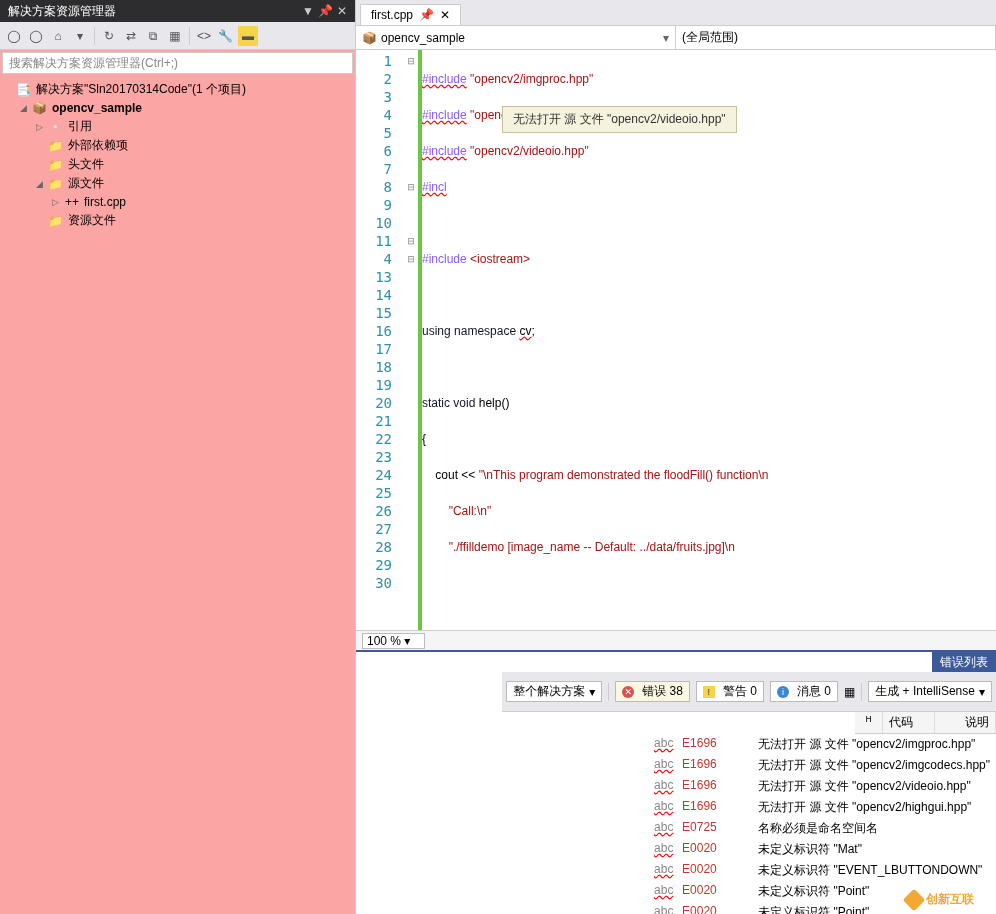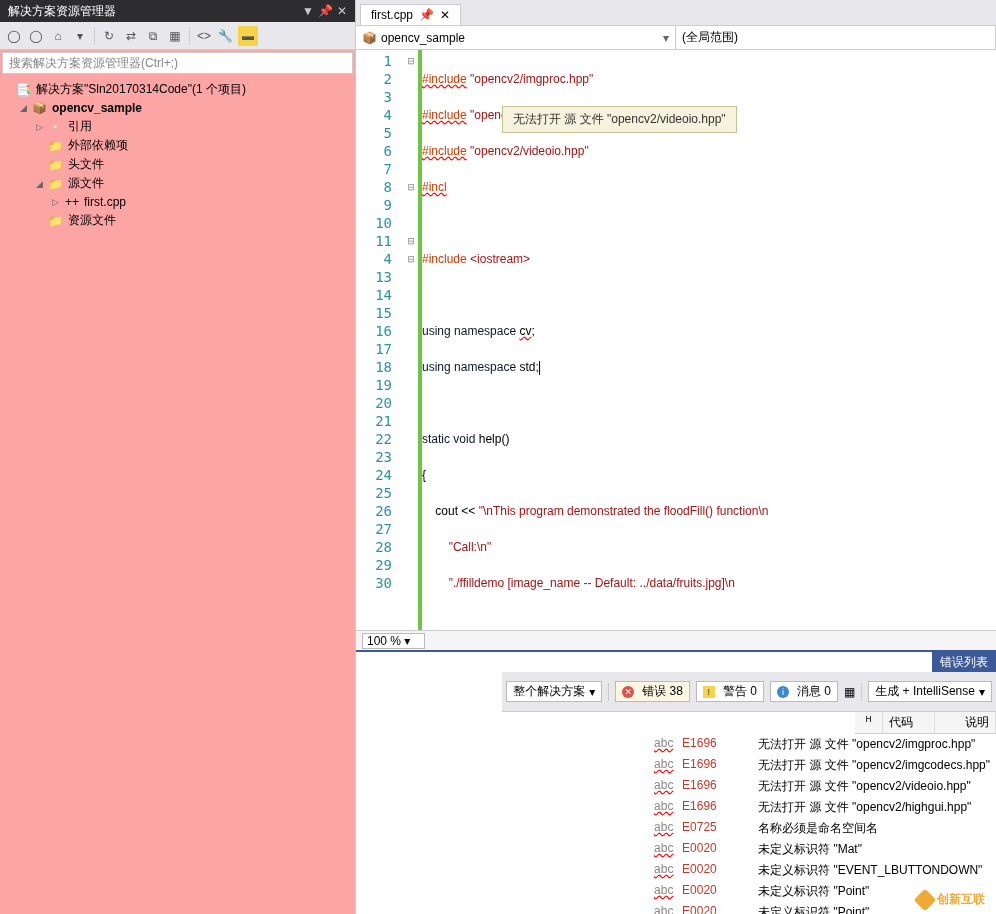--- a/index.html
+++ b/index.html
@@ -31,21 +31,21 @@
 .editor-wrap { flex: 1; display: flex; position: relative; overflow: hidden; }
 .gutter { width: 48px; text-align: right; background: #fff; padding-top: 2px; }
 .gutter .ln { color: #2b91af; font-family: Consolas, monospace; font-size: 14px; padding-right: 12px; line-height: 18px; }
 .fold-col { width: 14px; background: #fff; padding-top: 2px; }
 .fold-col .fb { height: 18px; display: flex; align-items: center; justify-content: center; color: #888; font-size: 9px; }
 .green-bar { width: 4px; background: #6cc644; }
 .code { flex: 1; font-family: Consolas, monospace; font-size: 14px; line-height: 18px; padding-top: 2px; white-space: pre; overflow-x: hidden; }
 .code .line { height: 18px; }
 .kw { color: #0f172a; }
 .str { color: #a31515; }
-.dir { color: #c2410c; }
+.dir { color: #8b5cf6; }
 .err { text-decoration: underline wavy red; text-decoration-skip-ink: none; }
 .tooltip { position: absolute; top: 56px; left: 146px; background: #f5f2de; border: 1px solid #c7c399; padding: 4px 10px; color: #333; z-index: 5; }
 .zoom-bar { border-top: 1px solid #ccc; padding: 2px 6px; display: flex; align-items: center; height: 20px; background:#f5f5f5; }
 .zoom-sel { border:1px solid #bbb; padding:0 14px 0 4px; background:#fff; }
 .err-panel { border-top: 2px solid #3c5a99; display: flex; flex-direction: column; height: 264px; align-items: flex-end; }
 .err-title-bar { background: #3c5a99; color: #fff; padding: 3px 8px; height: 20px; display: flex; align-items: center; }
 .err-toolbar { background: #e8e8ec; border-bottom: 1px solid #ccc; padding: 2px 4px; display: flex; align-items: center; gap: 6px; height: 40px; }
 .err-toolbar .combo { background: #fff; border: 1px solid #bbb; padding: 1px 6px; display: flex; align-items: center; gap: 4px; }
 .err-toolbar .pill { border: 1px solid #bbb; padding: 1px 6px; display: flex; align-items: center; gap: 4px; background:#fcf7e3; }
 .err-toolbar .pill.plain { background:#fff; }
@@ -54,21 +54,21 @@
 .col-ic { width: 28px; }
 .col-code { width: 52px; }
 .col-desc { flex: 1; margin-left: 24px; }
 .err-rows { flex: 1; overflow: auto; }
 .err-row { display: flex; padding: 1px 0; }
 .err-row .col { padding: 1px 6px; }
 .err-row .abc { color:#888; font-size:12px; text-decoration: underline wavy red; }
 .ic-err { color:#fff; background:#d9534f; border-radius:50%; width:12px; height:12px; display:inline-flex; align-items:center; justify-content:center; font-size:9px; margin-right:4px;}
 .ic-warn { color:#333; background:#f6d449; width:12px; height:12px; display:inline-flex; align-items:center; justify-content:center; font-size:9px; margin-right:4px;}
 .ic-info { color:#fff; background:#3a87d2; border-radius:50%; width:12px; height:12px; display:inline-flex; align-items:center; justify-content:center; font-size:9px; margin-right:4px;}
-.watermark { position:absolute; right:11px; bottom:6px; color:#f0a020; font-weight:bold; font-size:13px; opacity:.9; display:flex; align-items:center; gap:4px;}
+.watermark { position:absolute; right:22px; bottom:6px; color:#f0a020; font-weight:bold; font-size:13px; opacity:.9; display:flex; align-items:center; gap:4px;}
 .watermark .logo { width:16px; height:16px; background:#f0a020; border-radius:3px; transform:rotate(45deg);}
 .cursor { display:inline-block; width:1px; height:14px; background:#000; vertical-align:middle;}
 </style>
 </head>
 <body>
 
 <div class="left-panel">
   <div class="panel-title-bar">
     <span class="panel-title">解决方案资源管理器</span>
     <span class="title-icon">▼</span>
@@ -223,21 +223,20 @@
     <div class="green-bar"></div>
     <div class="code">
 <div class="line"><span class="dir err">#include</span> <span class="str">"opencv2/imgproc.hpp"</span></div>
 <div class="line"><span class="dir err">#include</span> <span class="str">"opencv2/imgcodecs.hpp"</span></div>
 <div class="line"><span class="dir err">#include</span> <span class="str">"opencv2/videoio.hpp"</span></div>
 <div class="line"><span class="dir err">#incl</span></div>
 <div class="line"></div>
 <div class="line"><span class="dir">#include</span> <span class="str">&lt;iostream&gt;</span></div>
 <div class="line"></div>
 <div class="line"><span class="kw">using</span> <span class="kw">namespace</span> <span class="err">cv</span>;</div>
-<div class="line"><span class="kw">using</span> <span class="kw">namespace</span> <span>std;</span><span class="cursor"></span></div>
 <div class="line"></div>
 <div class="line"><span class="kw">static</span> <span class="kw">void</span> <span>help()</span></div>
 <div class="line"><span>{</span></div>
 <div class="line"><span>    cout &lt;&lt; </span><span class="str">"\nThis program demonstrated the floodFill() function\n</span></div>
 <div class="line">        <span class="str">"Call:\n"</span></div>
 <div class="line">        <span class="str">"./ffilldemo [image_name -- Default: ../data/fruits.jpg]\n</span></div>
 <div class="line"></div>
 
 
 

